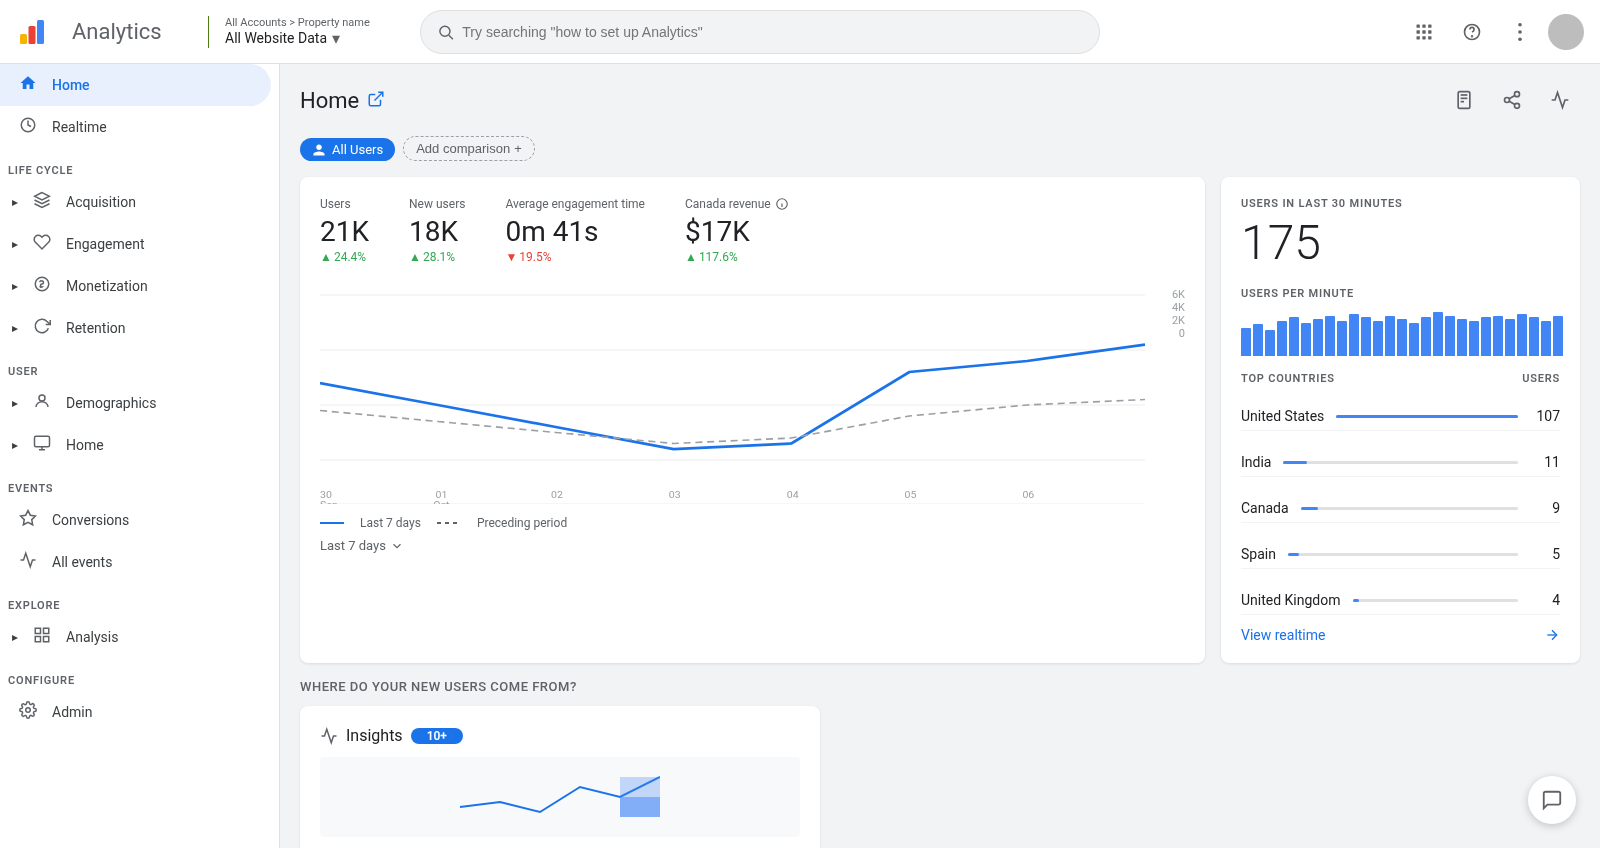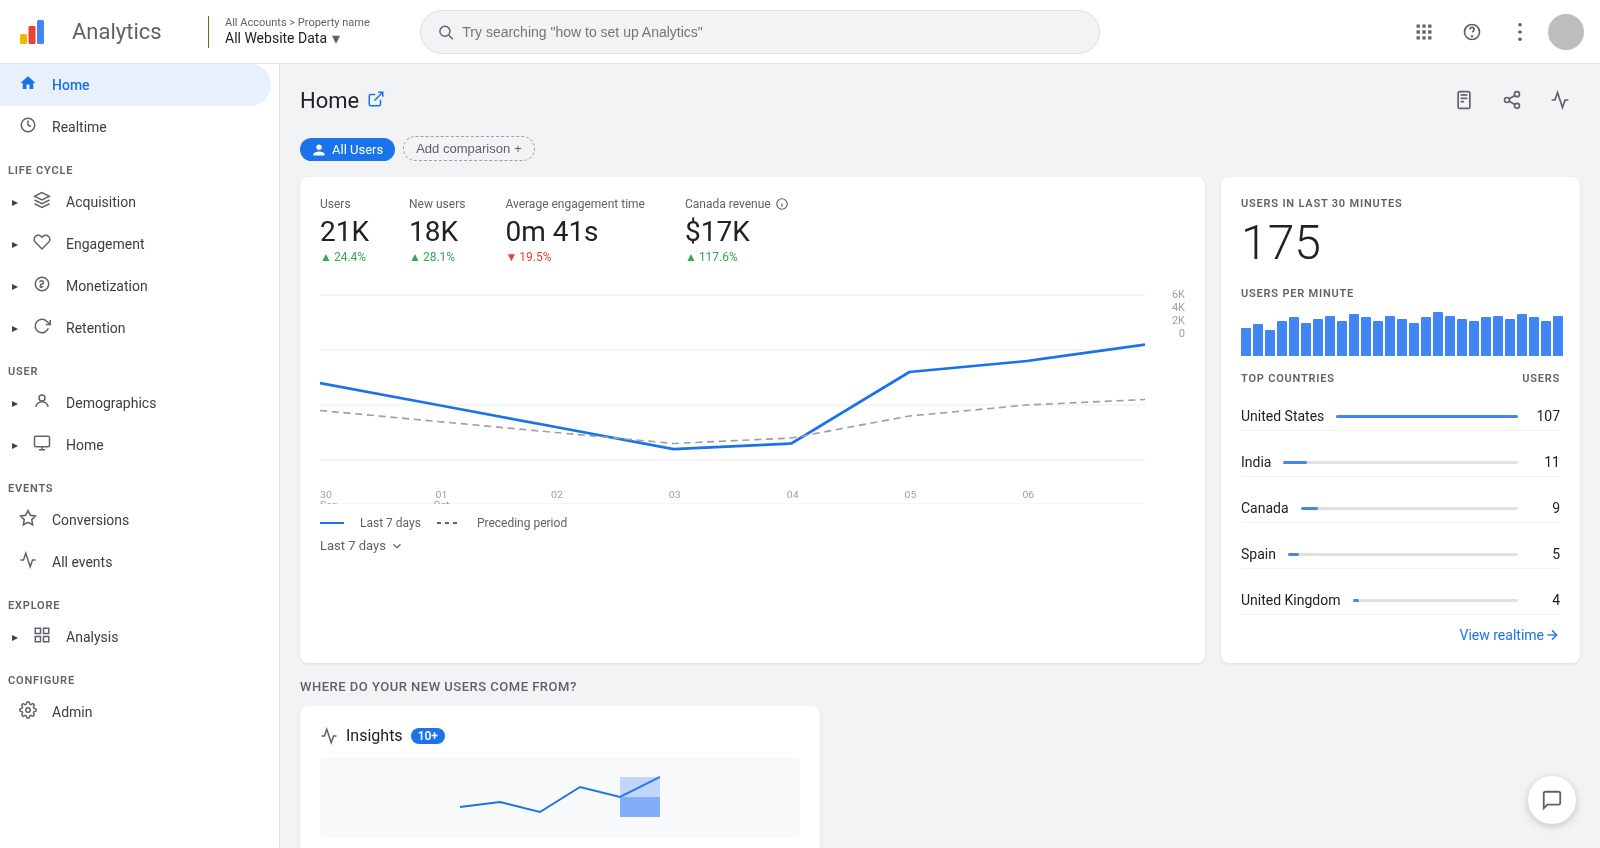--- a/index.html
+++ b/index.html
@@ -73,30 +73,30 @@
     .upm-label { font-size: 11px; text-transform: uppercase; color: #5f6368; letter-spacing: 0.8px; font-weight: 600; margin-bottom: 8px; }
     .bar-chart-mini { display: flex; align-items: flex-end; height: 48px; gap: 2px; margin-bottom: 16px; }
     .bar-mini { background: #4285f4; width: 10px; border-radius: 1px 1px 0 0; flex-shrink: 0; }
     .countries-section { }
     .countries-header { display: flex; justify-content: space-between; font-size: 11px; color: #5f6368; text-transform: uppercase; letter-spacing: 0.8px; font-weight: 600; margin-bottom: 8px; }
     .country-row { display: flex; justify-content: space-between; align-items: center; padding: 6px 0; border-bottom: 1px solid #f1f3f4; margin-top: 17px; }
     .country-name { font-size: 14px; color: #202124; }
     .country-bar-wrap { flex: 1; margin: 0 12px; height: 3px; background: #e0e0e0; border-radius: 2px; position: relative; }
     .country-bar-fill { height: 100%; background: #4285f4; border-radius: 2px; }
     .country-count { font-size: 14px; color: #202124; min-width: 30px; text-align: right; }
-    .view-realtime { display: flex; align-items: center; justify-content: flex-end; color: #1a73e8; font-size: 14px; cursor: pointer; margin-top: 12px; }
+    .view-realtime { display: flex; align-items: center; justify-content: space-between; color: #1a73e8; font-size: 14px; cursor: pointer; margin-top: 12px; }
 
     
     .bottom-section { margin-top: 16px; }
     .where-label { font-size: 13px; color: #5f6368; text-transform: uppercase; letter-spacing: 0.5px; margin-bottom: 12px; font-weight: 500; }
     .bottom-cards { display: flex; gap: 16px; }
     .insights-card { flex: 0 0 520px; background: #fff; border-radius: 8px; padding: 20px; box-shadow: 0 1px 3px rgba(0,0,0,0.1); min-height: 120px; }
     .insights-header { display: flex; align-items: center; gap: 8px; margin-bottom: 12px; }
     .insights-title { font-size: 16px; color: #202124; }
-    .insights-badge { background: #1a73e8; color: #fff; border-radius: 10px; padding: 1px 7px; font-size: 12px; font-weight: 600; }
+    .insights-badge { background: #1a73e8; color: #fff; border-radius: 10px; padding: 1px 16px; font-size: 12px; font-weight: 600; }
     .users-card { flex: 1; background: #fff; border-radius: 8px; padding: 20px; box-shadow: 0 1px 3px rgba(0,0,0,0.1); min-height: 120px; }
     .users-header { display: flex; align-items: center; justify-content: space-between; margin-bottom: 12px; }
     .users-dropdown { display: flex; align-items: center; gap: 4px; font-size: 14px; cursor: pointer; color: #202124; }
 
     
     .y-axis-labels { position: absolute; right: 0; top: 0; height: 100%; display: flex; flex-direction: column; font-size: 11px; color: #9aa0a6; text-align: right; padding: 4px 0; width: 32px; }
 
     
     .sidebar::-webkit-scrollbar, .content::-webkit-scrollbar { width: 4px; }
     .sidebar::-webkit-scrollbar-thumb, .content::-webkit-scrollbar-thumb { background: #dadce0; border-radius: 4px; }

